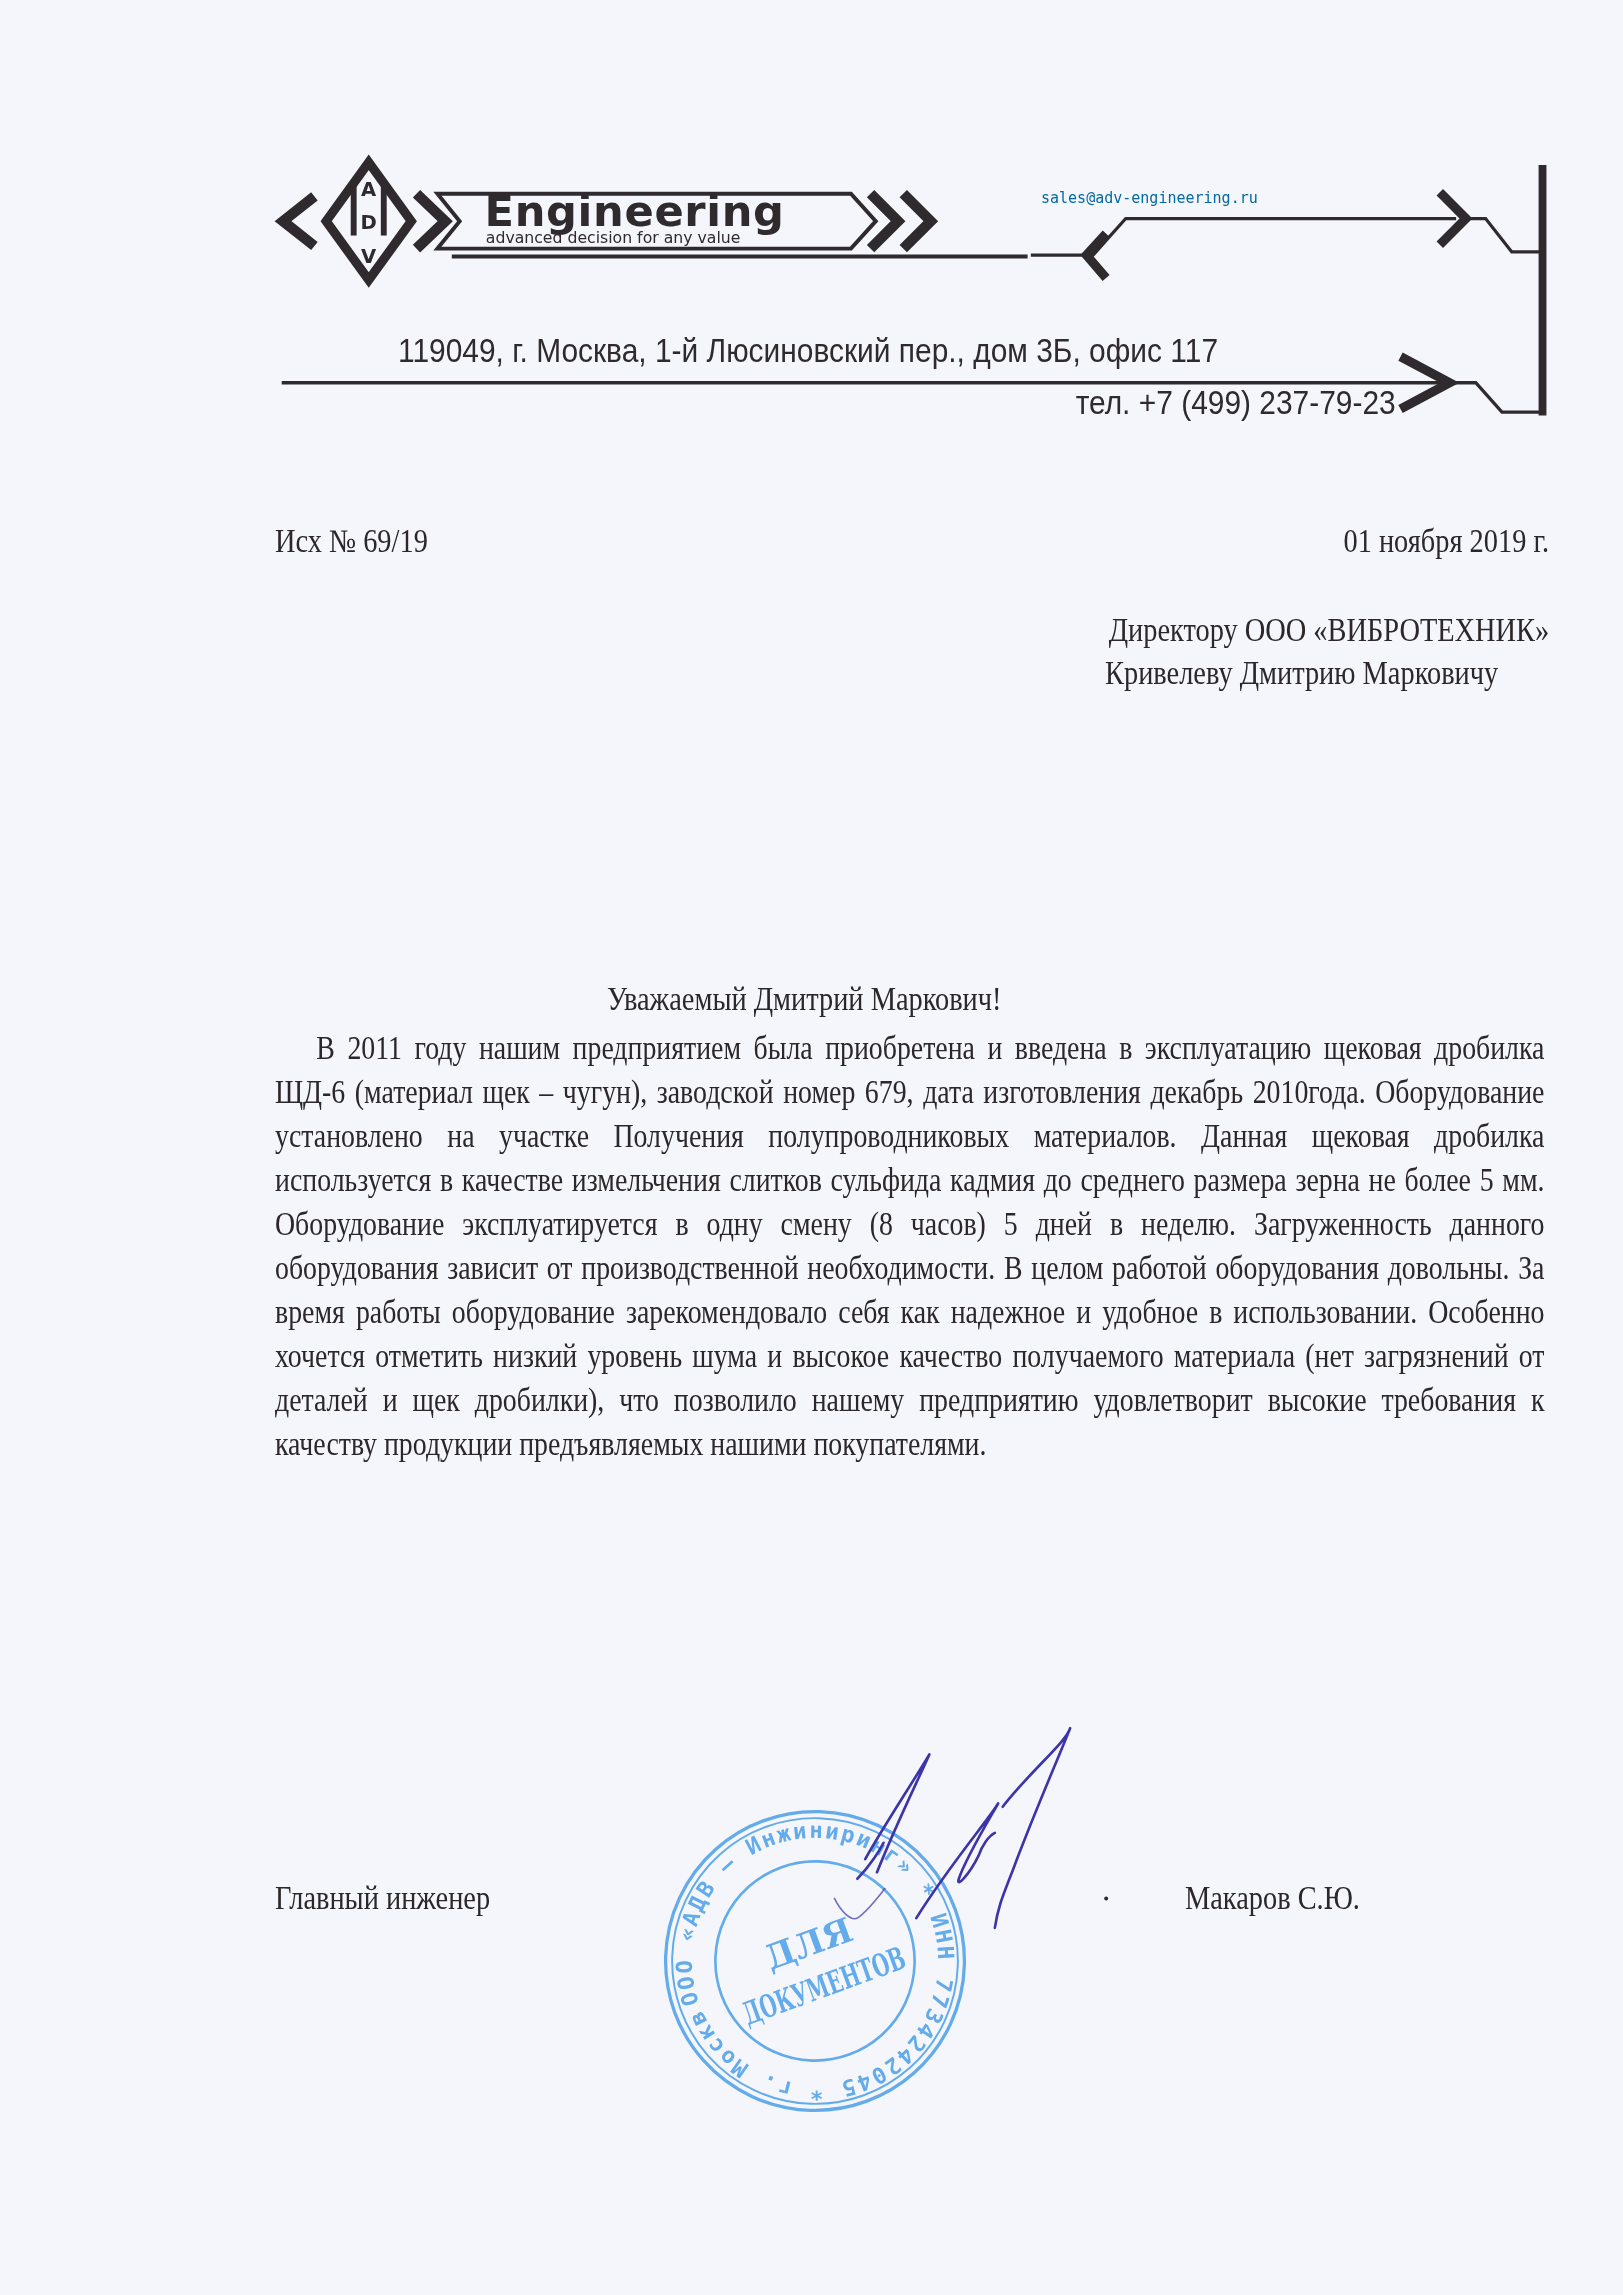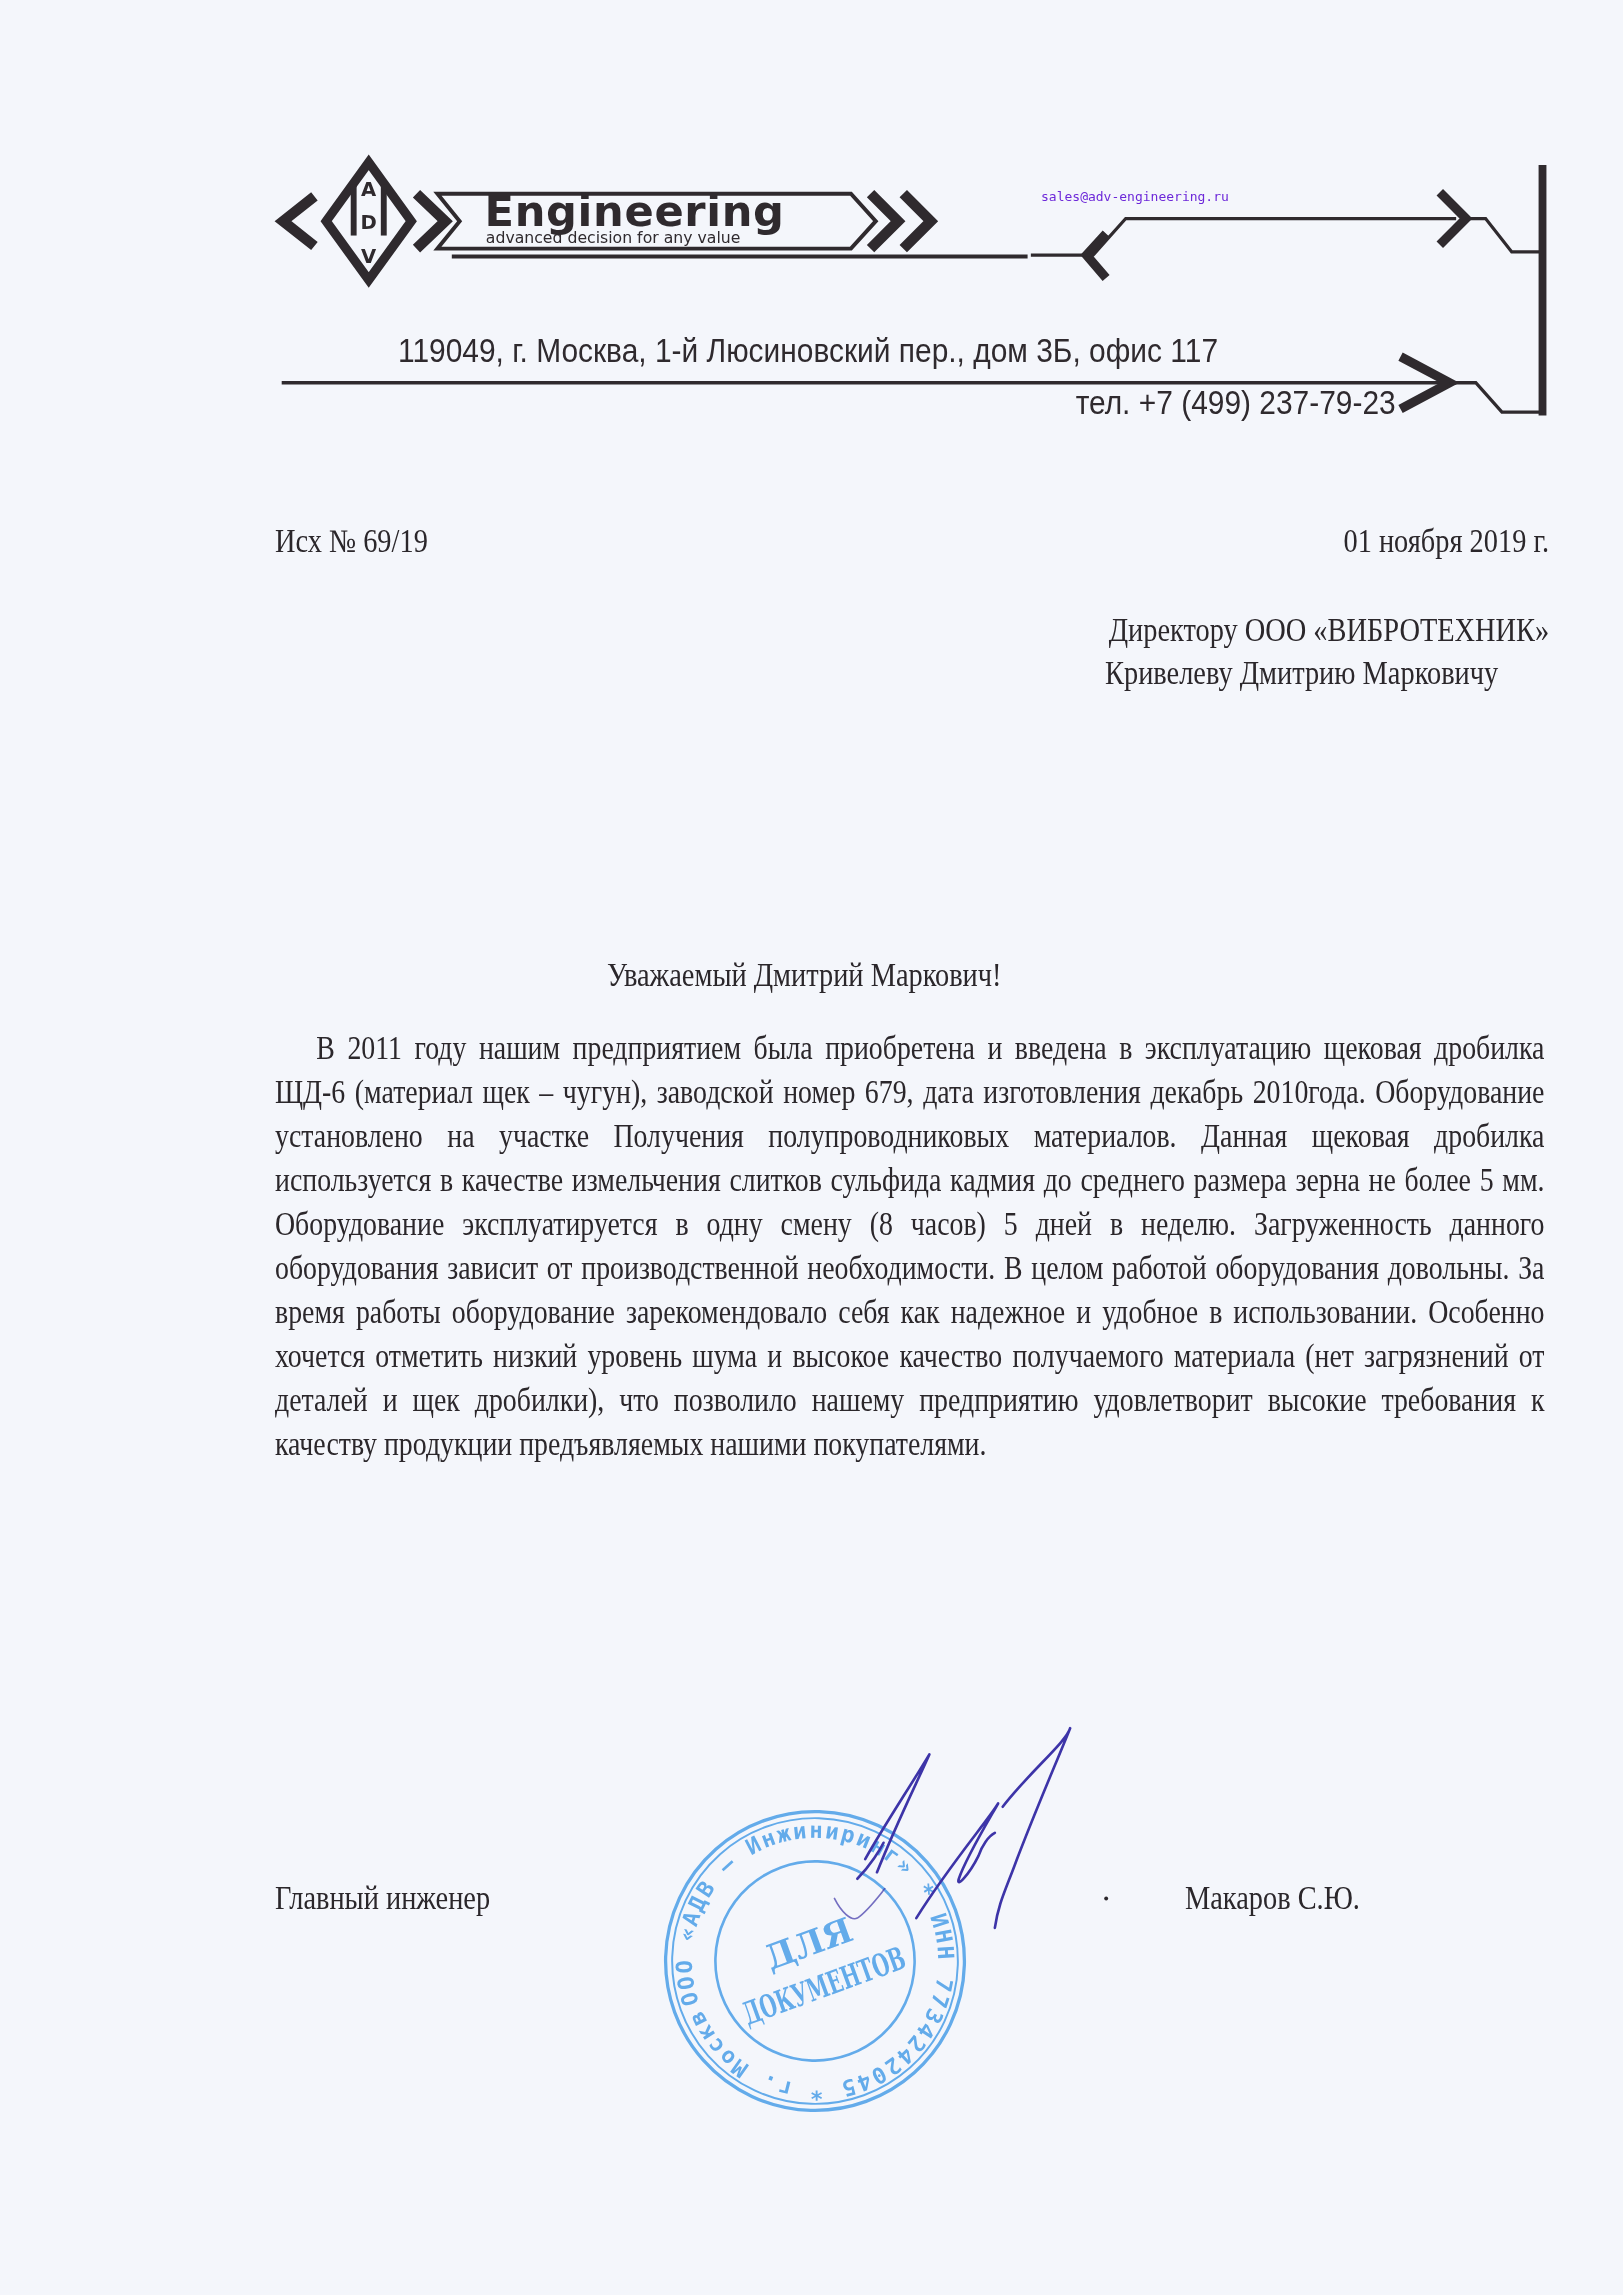--- a/index.html
+++ b/index.html
@@ -10,42 +10,42 @@
     font-family: "Liberation Serif", serif;
   }
   .abs { position: absolute; }
   
   #letterhead { left: 0; top: 0; width: 1624px; height: 458px; }
   .logo-text {
     font-family: "DejaVu Sans", sans-serif; font-weight: bold;
     font-size: 66px; color: #2f2a2e; letter-spacing: 1px;
   }
   .email {
-    font-family: "DejaVu Sans Mono", monospace; font-size: 13px; color: #6d28d9;
+    font-family: "DejaVu Sans Mono", monospace; font-size: 15px; color: #0369a1;
   }
   .addr {
     font-family: "Liberation Sans", sans-serif; font-size: 34px; color: #2f2a2e;
     transform: scaleX(0.88); transform-origin: left center; white-space: nowrap;
   }
   .phone {
     font-family: "Liberation Sans", sans-serif; font-size: 34px; color: #2f2a2e;
     transform: scaleX(0.88); transform-origin: right center; white-space: nowrap;
   }
   
   .serif {
     font-family: "Liberation Serif", serif; font-size: 33px; line-height: 43px;
     color: #2b272b; white-space: nowrap;
   }
   .condensed { transform: scaleX(0.86); }
   #ref-number { left: 275px; top: 520px; transform-origin: left top; }
   #letter-date { right: 75px; top: 520px; transform-origin: right top; }
   #recipient { right: 75px; top: 609px; }
   #recipient div { transform-origin: right top; }
   #recipient .r2 { margin-right: 26px; }
-  #greeting { left: 0; width: 1608px; top: 954px; text-align: center; }
+  #greeting { left: 0; width: 1608px; top: 978px; text-align: center; }
   #greeting span { display: inline-block; }
   #body-text {
     left: 275px; top: 1026px; width: 1505px; 
     transform: scaleX(0.8435); transform-origin: left top;
   }
   #body-text p {
     margin: 0; text-align: justify; text-align-last: left;
     font-family: "Liberation Serif", serif; font-size: 33px; line-height: 44px;
     color: #2b272b; text-indent: 49px; white-space: normal;
   }

